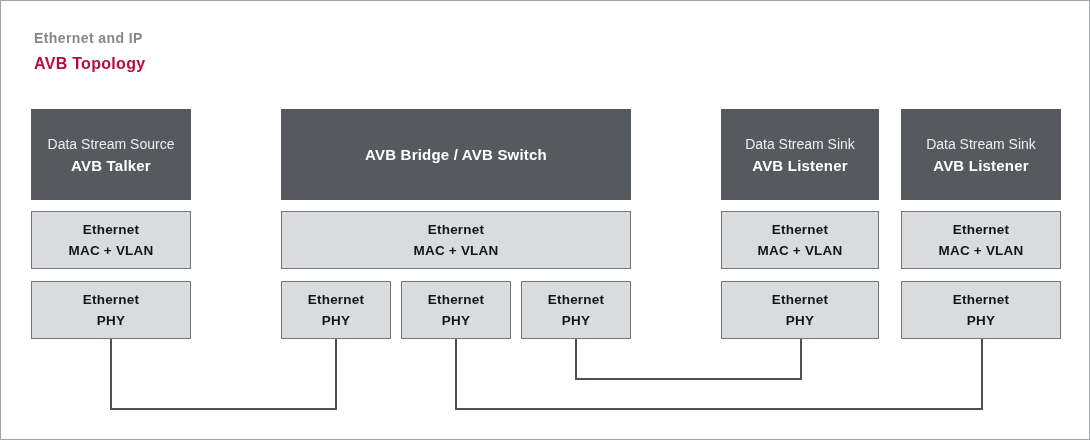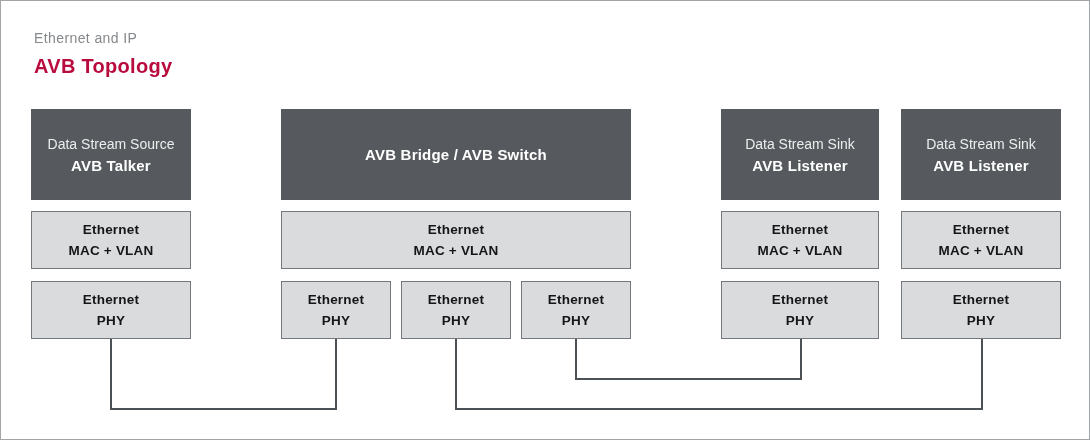--- a/index.html
+++ b/index.html
@@ -12,30 +12,30 @@
     height: 440px;
     border: 1px solid #a2a5a7;
     background: #ffffff;
     overflow: hidden;
   }
 
   .eyebrow {
     position: absolute;
     left: 33px; top: 29px;
     font-size: 14px;
-    font-weight: normal;
+    font-weight: bold;
     letter-spacing: 0.4px;
     color: #85888b;
   }
 
   .title {
     position: absolute;
     left: 33px; top: 54px;
     margin: 0;
-    font-size: 20px;
+    font-size: 16px;
     font-weight: bold;
     letter-spacing: 0.3px;
     color: #b90c3e;
   }
 
   
   .node {
     position: absolute;
     top: 108px;
     height: 91px;

